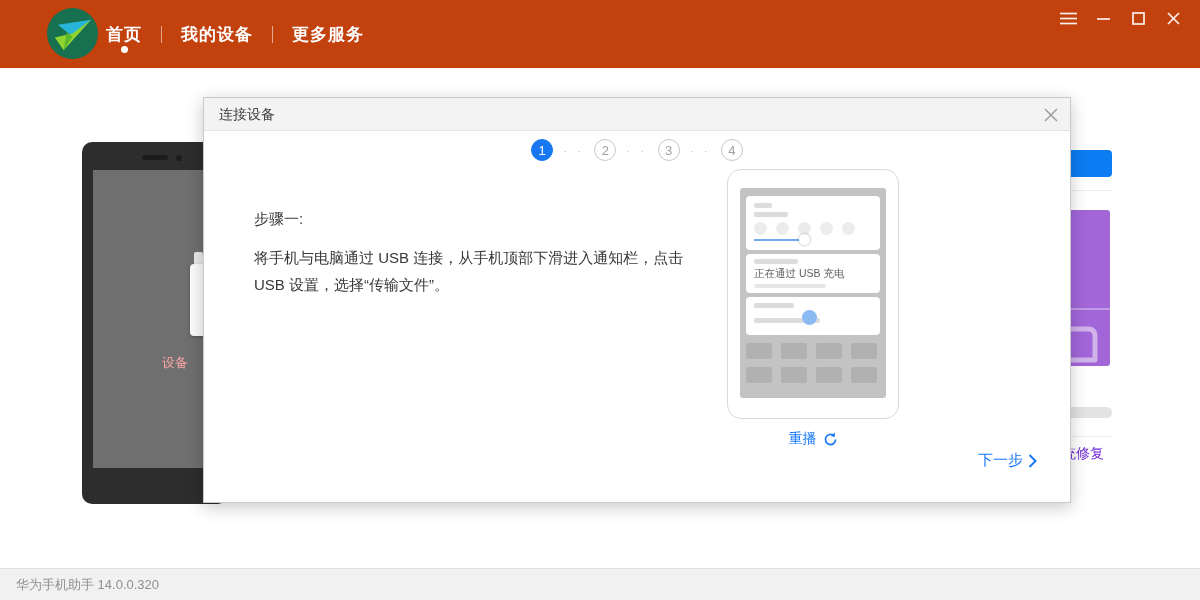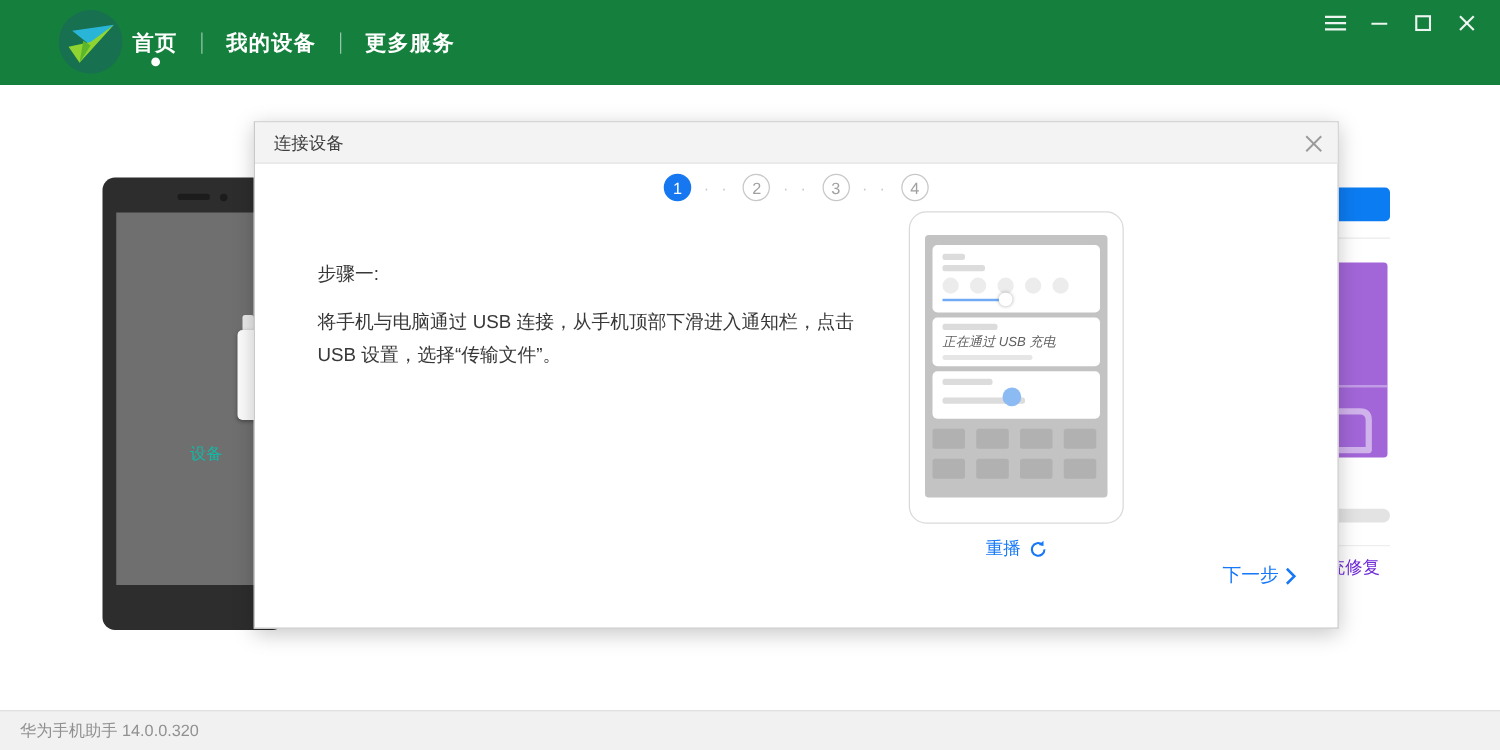--- a/index.html
+++ b/index.html
@@ -1,40 +1,40 @@
 <!DOCTYPE html>
 <html><head>
 <meta charset="utf-8">
 <style>
   * { margin:0; padding:0; box-sizing:border-box; }
   html,body { width:1200px; height:600px; font-family:"Liberation Sans","DejaVu Sans",sans-serif; }
   .stage { position:relative; width:1200px; height:600px; background:#ffffff; overflow:hidden; }
 
   
-  .topbar { position:absolute; left:0; top:0; width:1200px; height:68px; background:#15803d; }
+  .topbar { position:absolute; left:0; top:0; width:1200px; height:68px; background:#c2410c; }
   .logo { position:absolute; left:46px; top:7px; width:53px; height:53px; }
   .nav { position:absolute; left:106px; top:0; height:68px; display:flex; align-items:center; }
   .nav-item { position:relative; color:#ffffff; font-size:17px; font-weight:bold; letter-spacing:1px;
               height:68px; display:flex; align-items:center; cursor:pointer; }
   .nav-item .dot { position:absolute; left:50%; top:46px; margin-left:-3px; width:7px; height:7px;
                    border-radius:50%; background:#ffffff; }
   .nav-sep { width:1px; height:17px; background:rgba(255,255,255,.55); margin:0 19px; }
   .winctl { position:absolute; right:18px; top:9px; display:flex; gap:17px; align-items:center; }
   .winctl .wbtn { width:18px; height:18px; display:flex; align-items:center; justify-content:center; cursor:pointer; }
 
   
   .big-phone { position:absolute; left:82px; top:142px; width:146px; height:362px;
                background:#2d2d2d; border-radius:10px; }
   .big-phone .speaker { position:absolute; left:60px; top:13px; width:26px; height:5px; background:#1c1c1c; border-radius:3px; }
   .big-phone .cam { position:absolute; left:94px; top:13px; width:6px; height:6px; background:#1c1c1c; border-radius:50%; }
   .big-phone .screen { position:absolute; left:11px; right:11px; top:28px; bottom:36px; background:#6f6f6f; }
   .big-phone .plug-top { position:absolute; left:112px; top:110px; width:9px; height:14px; background:#e9e9e9; border-radius:2px; }
   .big-phone .plug { position:absolute; left:108px; top:122px; width:18px; height:72px; background:#fbfbfb; border-radius:4px;
                      box-shadow:0 1px 3px rgba(0,0,0,.3); }
-  .big-phone .dev-label { position:absolute; left:70px; top:212px; color:#14b8a6; font-size:13px; white-space:nowrap; }
+  .big-phone .dev-label { position:absolute; left:80px; top:212px; color:#fca5a5; font-size:13px; white-space:nowrap; }
 
   .usb-btn { position:absolute; left:932px; top:150px; width:180px; height:27px; background:#0c7cf2;
              border:none; border-radius:4px; color:#ffffff; font-size:14px; display:flex; align-items:center;
              justify-content:center; cursor:pointer; font-family:inherit; }
   .rdiv1 { position:absolute; left:940px; top:190px; width:172px; height:1px; background:#ebebeb; }
   .purple-card { position:absolute; left:940px; top:210px; width:170px; height:156px; background:#a266d9;
                  border-radius:3px; overflow:hidden; }
   .purple-card .split { position:absolute; left:0; top:98px; width:100%; height:2px; background:rgba(255,255,255,.35); }
   .purple-card svg { position:absolute; left:78px; top:104px; }
   .gray-pill { position:absolute; left:940px; top:407px; width:172px; height:11px; background:#e3e3e3; border-radius:6px; }
@@ -68,21 +68,21 @@
   .mcard { background:#ffffff; border-radius:4px; position:relative; }
   .mcard1 { height:54px; margin-bottom:4px; padding:7px 8px; }
   .gbar { background:#dcdcdc; border-radius:2px; height:5px; }
   .dotrow { display:flex; gap:9px; margin-top:5px; }
   .dotrow i { width:13px; height:13px; border-radius:50%; background:#ececec; }
   .slider { position:absolute; left:8px; right:8px; bottom:5px; height:11px; }
   .slider .track { position:absolute; left:0; top:5px; width:42%; height:2px; background:#70aaf5; }
   .slider .knob { position:absolute; left:38%; top:0; width:11px; height:11px; border-radius:50%;
                   background:#ffffff; box-shadow:0 0 3px rgba(0,0,0,.35); }
   .mcard2 { height:39px; margin-bottom:4px; padding:5px 8px; }
-  .charge-text { font-size:10.5px; color:#5f5f5f; margin:3px 0 3px; white-space:nowrap;font-style:italic; }
+  .charge-text { font-size:10.5px; color:#5f5f5f; margin:3px 0 3px; white-space:nowrap; }
   .mcard3 { height:38px; padding:6px 8px; }
   .toggle-knob { position:absolute; left:56px; top:13px; width:15px; height:15px; border-radius:50%; background:#8cbaf3; }
   .mgrid { display:grid; grid-template-columns:repeat(4,26px); gap:8px 9px; margin-top:8px; }
   .mgrid i { height:16px; background:#b1b1b1; border-radius:2px; }
 
   .replay { position:absolute; left:523px; top:332px; width:172px; display:flex; align-items:center;
             justify-content:center; gap:6px; color:#1677f8; font-size:14px; cursor:pointer; }
   .next-btn { position:absolute; right:33px; top:353px; display:flex; align-items:center; gap:5px;
               color:#1677f8; font-size:15px; cursor:pointer; }
 

